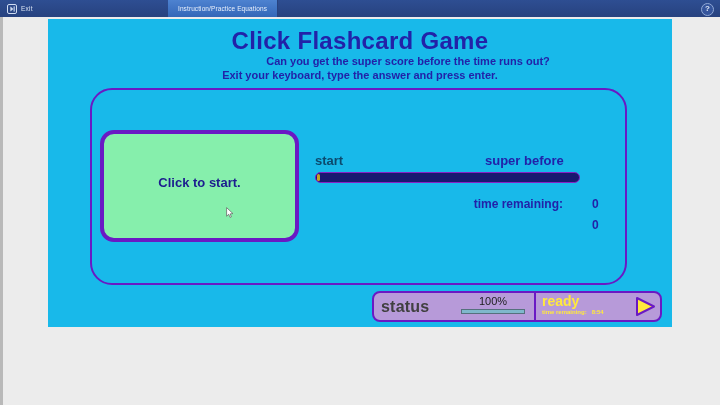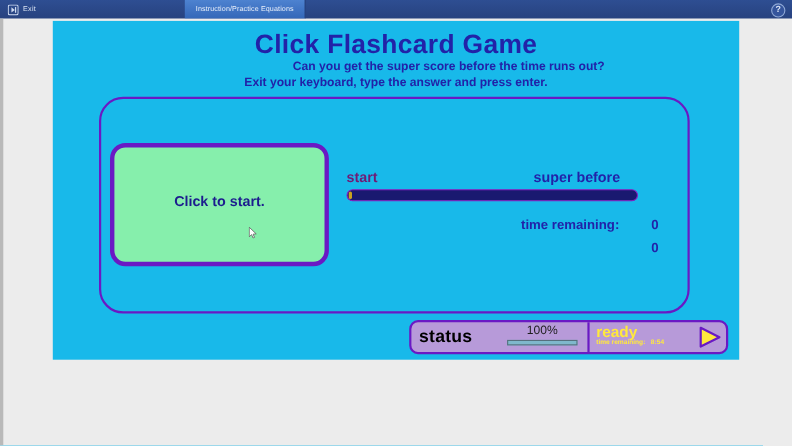--- a/index.html
+++ b/index.html
@@ -160,21 +160,21 @@
     position: absolute;
     left: 178px; top: 185px;
     width: 8px; height: 11px;
     pointer-events: none;
   }
 
   
   .lbl-start {
     position: absolute;
     left: 267px; top: 134px;
-    color: #701a75;
+    color: #0c4a6e;
     font-size: 13px;
     font-weight: bold;
   }
   .lbl-super {
     position: absolute;
     left: 437px; top: 134px;
     color: #2222a8;
     font-size: 13px;
     font-weight: bold;
   }
@@ -218,21 +218,21 @@
     align-items: stretch;
   }
   .status-left {
     width: 160px;
     display: flex;
     align-items: center;
     border-right: 2px solid #6a19c4;
     position: relative;
   }
   .status-word {
-    color: #000000;
+    color: #404040;
     font-size: 16px;
     font-weight: bold;
     padding-left: 7px;
     letter-spacing: .2px;
   }
   .pct-block {
     position: absolute;
     left: 84px; top: 2px;
     width: 70px;
     text-align: center;

